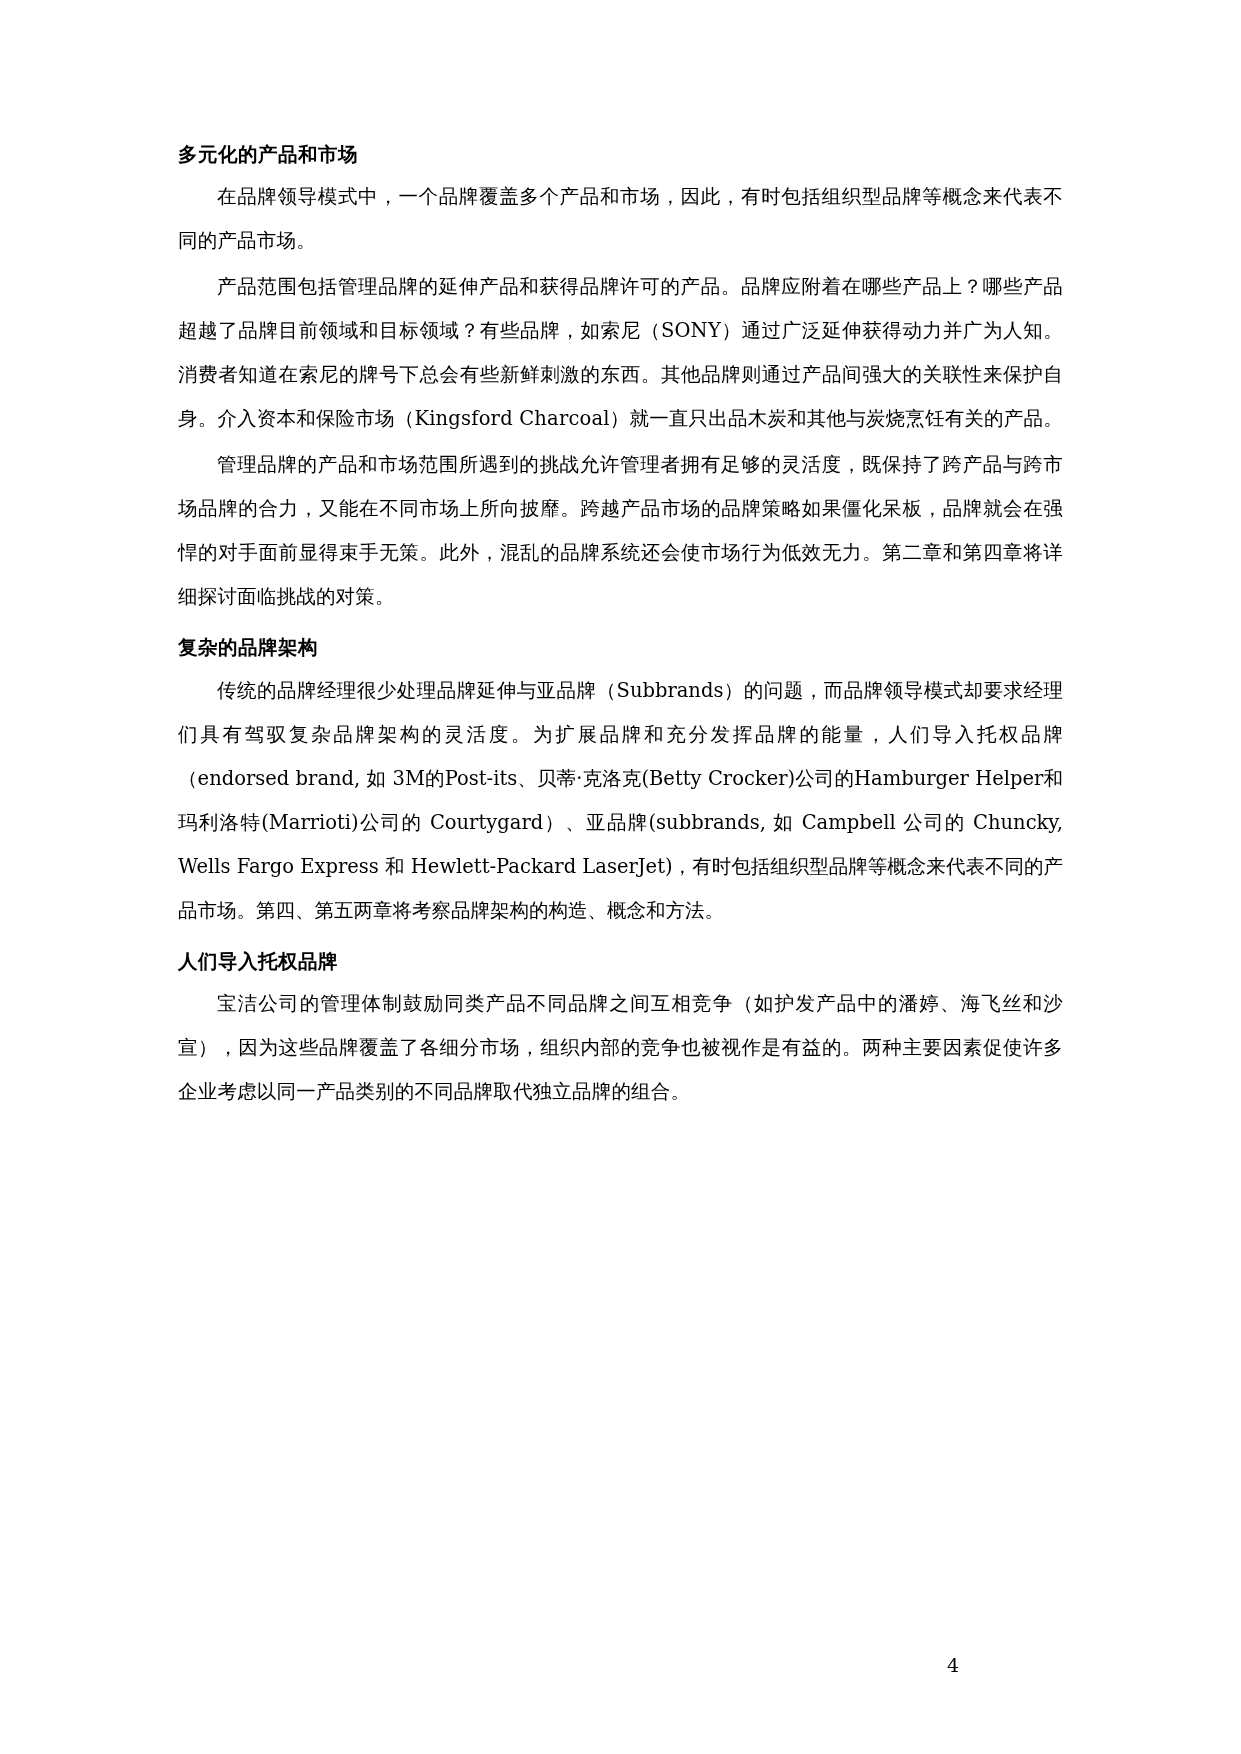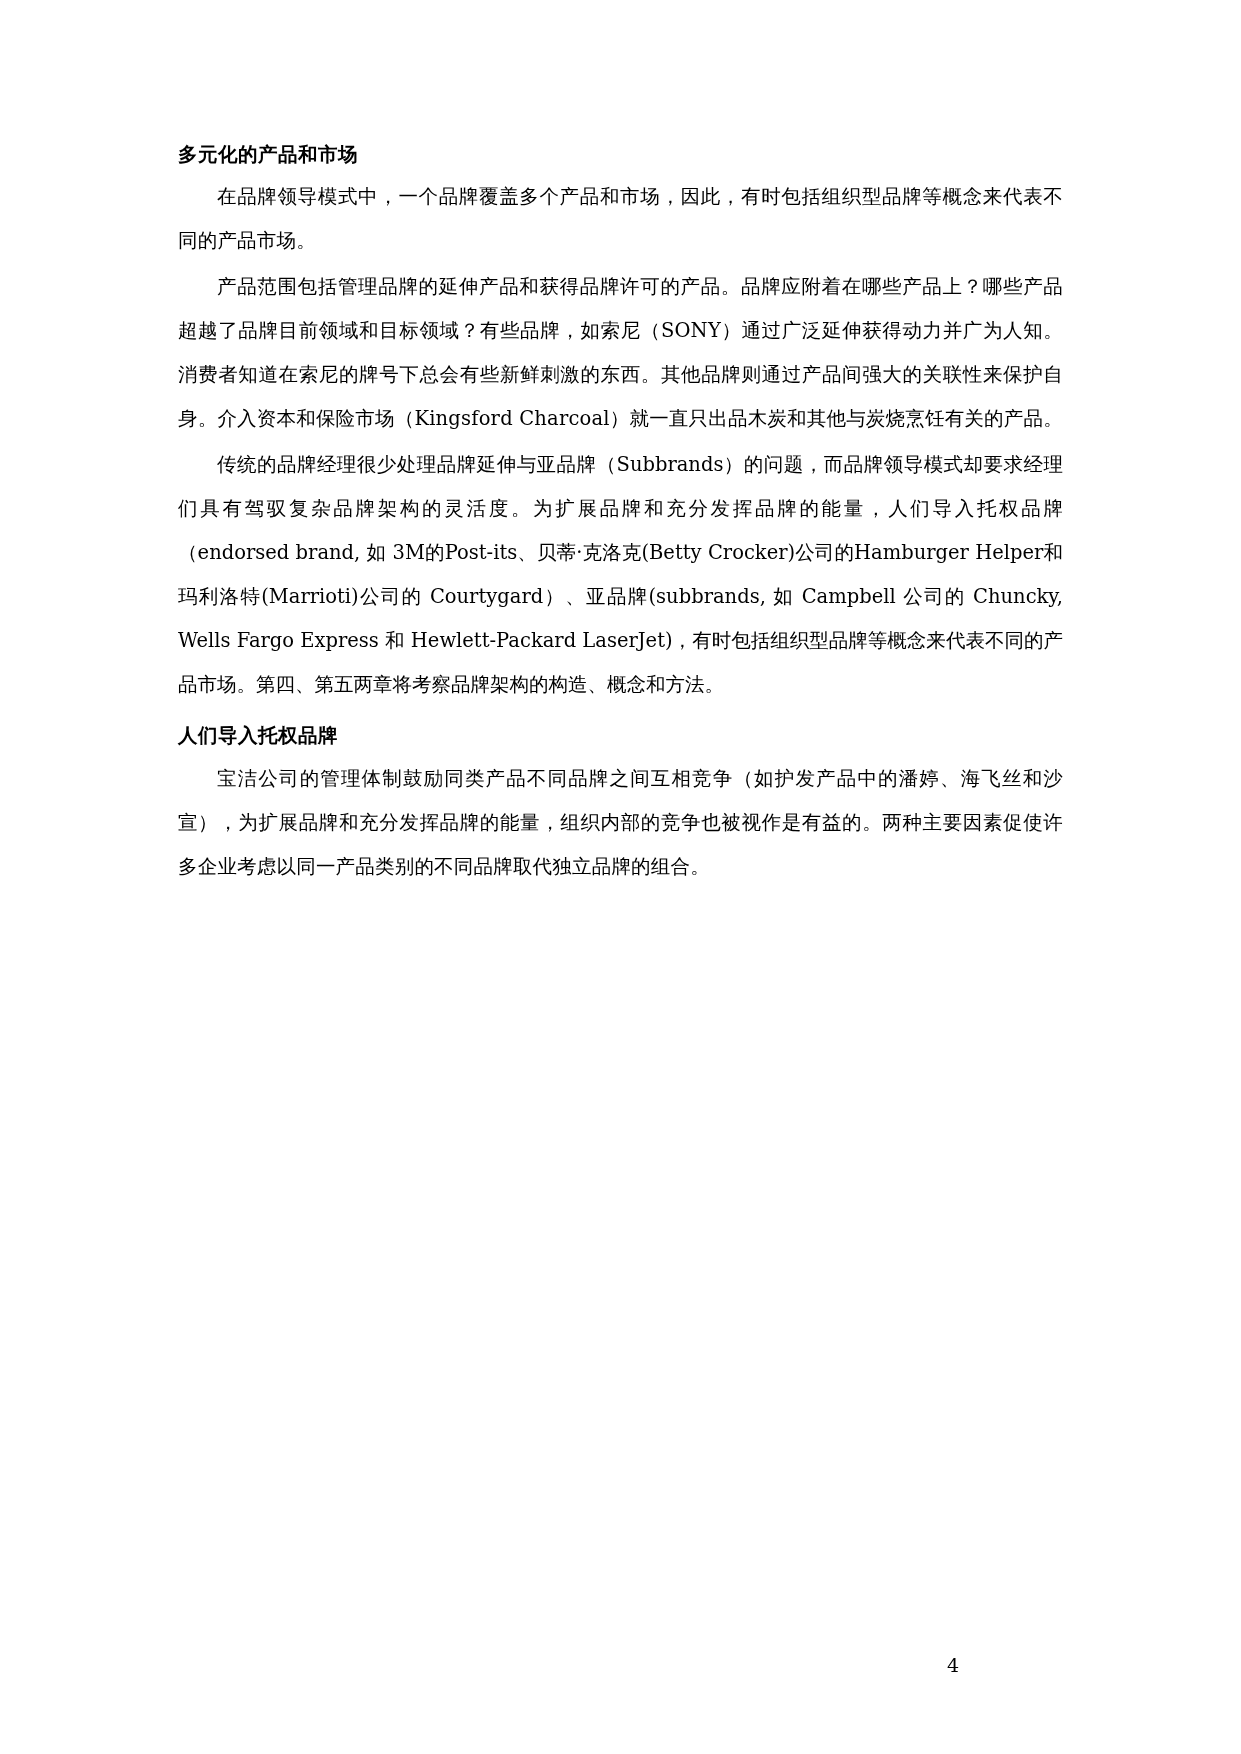--- a/index.html
+++ b/index.html
@@ -62,25 +62,27 @@
 <div class="page">
   <div class="doc-body">
 
     <h2 class="section-heading">多元化的产品和市场</h2>
 
     <p class="para">在品牌领导模式中，一个品牌覆盖多个产品和市场，因此，有时包括组织型品牌等概念来代表不同的产品市场。</p>
 
     <p class="para">产品范围包括管理品牌的延伸产品和获得品牌许可的产品。品牌应附着在哪些产品上？哪些产品超越了品牌目前领域和目标领域？有些品牌，如索尼（SONY）通过广泛延伸获得动力并广为人知。消费者知道在索尼的牌号下总会有些新鲜刺激的东西。其他品牌则通过产品间强大的关联性来保护自身。介入资本和保险市场（Kingsford Charcoal）就一直只出品木炭和其他与炭烧烹饪有关的产品。</p>
 
 
+    <p class="para">管理品牌的产品和市场范围所遇到的挑战允许管理者拥有足够的灵活度，既保持了跨产品与跨市场品牌的合力，又能在不同市场上所向披靡。跨越产品市场的品牌策略如果僵化呆板，品牌就会在强悍的对手面前显得束手无策。此外，混乱的品牌系统还会使市场行为低效无力。第二章和第四章将详细探讨面临挑战的对策。</p>
 
+    <h2 class="section-heading spaced">复杂的品牌架构</h2>
 
     <p class="para tight">传统的品牌经理很少处理品牌延伸与亚品牌（Subbrands）的问题，而品牌领导模式却要求经理们具有驾驭复杂品牌架构的灵活度。为扩展品牌和充分发挥品牌的能量，人们导入托权品牌（endorsed brand, 如 3M的Post-its、贝蒂·克洛克(Betty Crocker)公司的Hamburger Helper和玛利洛特(Marrioti)公司的 Courtygard）、亚品牌(subbrands, 如 Campbell 公司的 Chuncky, Wells Fargo Express 和 Hewlett-Packard LaserJet)，有时包括组织型品牌等概念来代表不同的产品市场。第四、第五两章将考察品牌架构的构造、概念和方法。</p>
 
     <h2 class="section-heading spaced">人们导入托权品牌</h2>
 
-    <p class="para">宝洁公司的管理体制鼓励同类产品不同品牌之间互相竞争（如护发产品中的潘婷、海飞丝和沙宣），为扩展品牌和充分发挥品牌的能量，组织内部的竞争也被视作是有益的。两种主要因素促使许多企业考虑以同一产品类别的不同品牌取代独立品牌的组合。</p>
+    <p class="para">宝洁公司的管理体制鼓励同类产品不同品牌之间互相竞争（如护发产品中的潘婷、海飞丝和沙宣），因为这些品牌覆盖了各细分市场，组织内部的竞争也被视作是有益的。两种主要因素促使许多企业考虑以同一产品类别的不同品牌取代独立品牌的组合。</p>
 
 
   </div>
 
   <div class="page-number">4</div>
 </div>
 
 </body></html>

